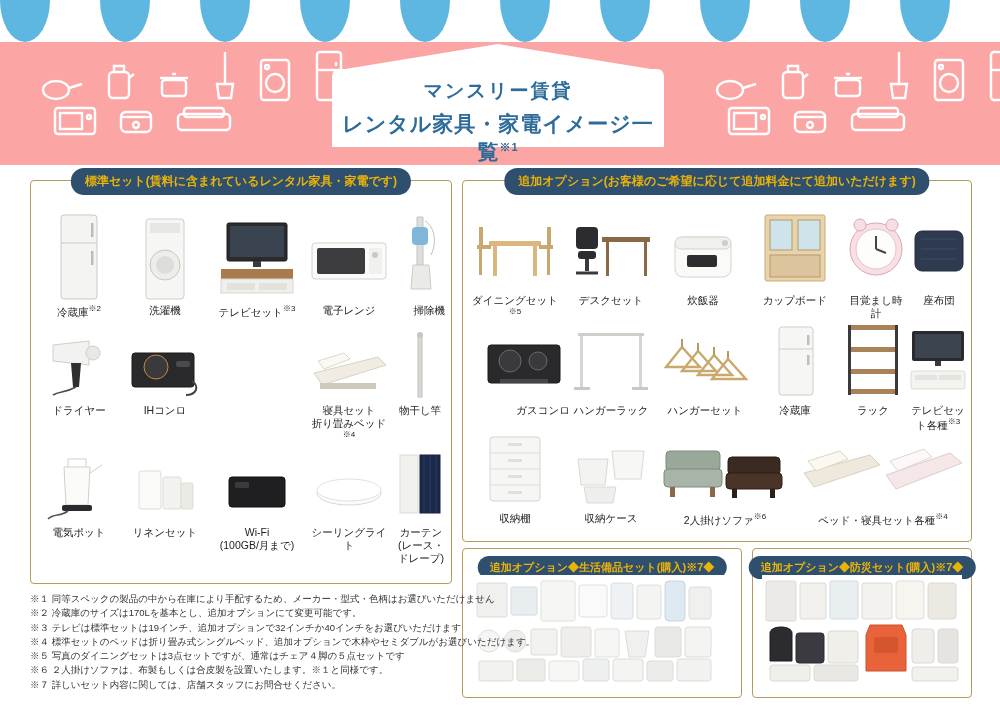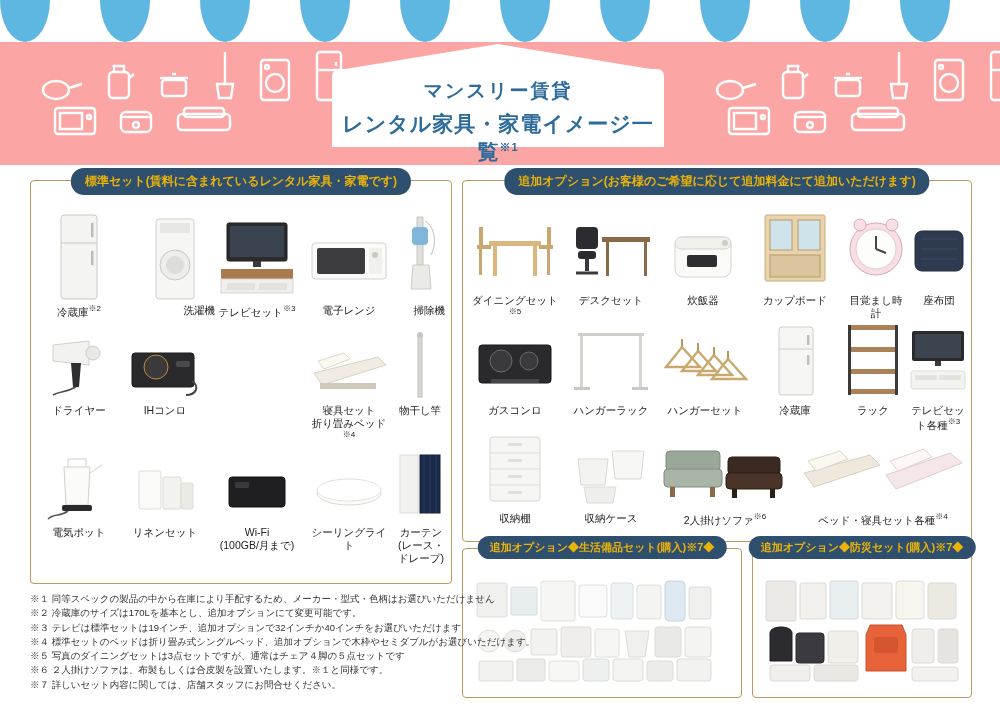--- a/index.html
+++ b/index.html
@@ -74,21 +74,21 @@
     border-radius:4px;
     background:#ffffff;
   }
   .panel-title{
     position:absolute;top:-13px;left:50%;transform:translateX(-50%);
     background:#2f4f6f;color:#eab308;
     font-size:12px;font-weight:bold;
     padding:5px 14px;border-radius:13px;
     white-space:nowrap;
   }
-  .panel-title.small{font-size:11px;padding:4px 12px;}
+  .panel-title.small{font-size:11px;padding:4px 12px;margin-top:20px;}
   .item{
     display:flex;flex-direction:column;align-items:center;justify-content:flex-end;
   }
   .thumb{
     display:flex;align-items:flex-end;justify-content:center;
     width:100%;
   }
   .caption{
     font-size:10.5px;text-align:center;line-height:1.25;margin-top:3px;
     color:#222;
@@ -252,21 +252,21 @@
         <svg width="56" height="88" viewBox="0 0 56 88">
             <rect x="10" y="2" width="36" height="84" rx="3" fill="#f4f4f2" stroke="#c9c9c4"></rect>
             <path d="M10 30 H46" stroke="#c9c9c4"></path>
             <rect x="40" y="10" width="2.5" height="14" fill="#bdbdb8"></rect>
             <rect x="40" y="38" width="2.5" height="14" fill="#bdbdb8"></rect>
           </svg>
       </div>
       <div class="caption"><span>冷蔵庫</span><sup>※2</sup></div>
     </div>
 
-    <div class="item" style="position:absolute;left:104px;top:32px;width:80px;align-items:flex-end;">
+    <div class="item" style="position:absolute;left:94px;top:32px;width:80px;">
       <div class="thumb">
         <svg width="58" height="88" viewBox="0 0 58 88">
             <rect x="10" y="6" width="38" height="80" rx="3" fill="#f6f6f5" stroke="#cfcfca"></rect>
             <rect x="14" y="10" width="30" height="10" fill="#e6e6e2"></rect>
             <circle cx="29" cy="52" r="15" fill="#ededea" stroke="#c7c7c2"></circle>
             <circle cx="29" cy="52" r="9" fill="#dcdcd8"></circle>
           </svg>
       </div>
       <div class="caption"><span>洗濯機</span></div>
     </div>
@@ -490,21 +490,21 @@
     <div class="item" style="position:absolute;left:448px;top:28px;width:56px;">
       <div class="thumb">
         <svg width="56" height="82" viewBox="0 0 56 82">
             <rect x="4" y="22" width="48" height="40" rx="7" fill="#2e3a50" stroke="#222c3e"></rect>
             <path d="M10 30 L46 30 M10 40 L46 40 M10 50 L46 50" stroke="#3c4a62"></path>
           </svg>
       </div>
       <div class="caption"><span>座布団</span></div>
     </div>
 
-    <div class="item" style="position:absolute;left:6px;top:140px;width:92px;">
+    <div class="item" style="position:absolute;left:15px;top:140px;width:92px;align-items:flex-end;">
       <div class="thumb">
         <svg width="88" height="80" viewBox="0 0 88 80">
             <rect x="8" y="24" width="72" height="38" rx="3" fill="#2a2a2c" stroke="#1a1a1c"></rect>
             <circle cx="30" cy="40" r="11" fill="#3a3a3d" stroke="#6a6a6d"></circle>
             <circle cx="58" cy="40" r="9" fill="#3a3a3d" stroke="#6a6a6d"></circle>
             <rect x="20" y="58" width="48" height="4" fill="#45454a"></rect>
           </svg>
       </div>
       <div class="caption"><span>ガスコンロ</span></div>
     </div>

